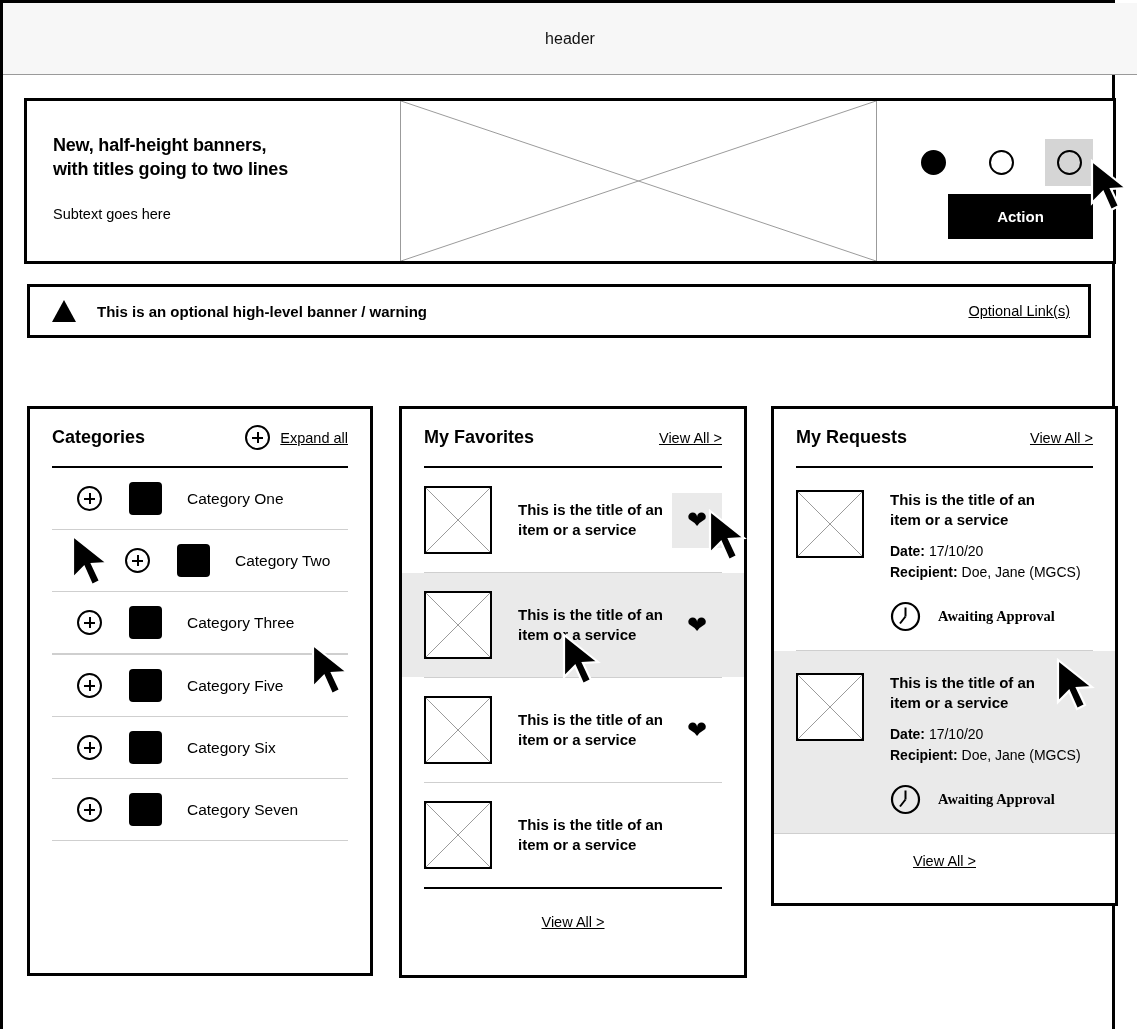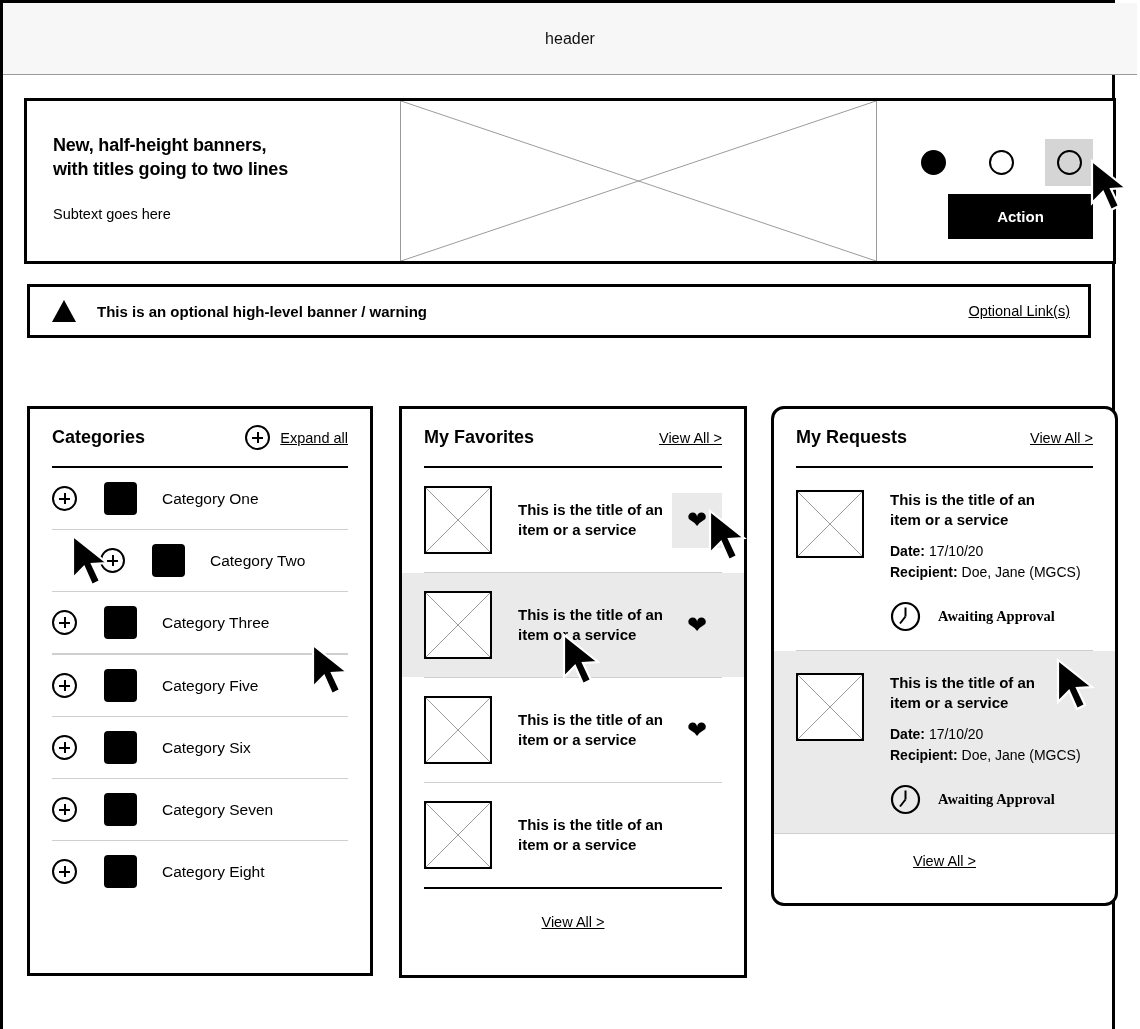--- a/index.html
+++ b/index.html
@@ -72,38 +72,38 @@
     display: flex; align-items: center; padding: 0 18px 0 22px;
   }
   .warn-tri { width: 0; height: 0; border-left: 12px solid transparent; border-right: 12px solid transparent; border-bottom: 22px solid #000; flex: none; }
   .warn-text { font-size: 15px; font-weight: bold; margin-left: 21px; }
   .warn-link { margin-left: auto; font-size: 14.5px; text-decoration: underline; cursor: pointer; }
 
   
   .panel { position: absolute; border: 3px solid #000; background: #fff; }
   #cat-panel { left: 24px; top: 403px; width: 346px; height: 570px; }
   #fav-panel { left: 396px; top: 403px; width: 348px; height: 572px; }
-  #req-panel { left: 768px; top: 403px; width: 347px; height: 500px; border-radius: 13px; }
+  #req-panel { left: 768px; top: 403px; width: 347px; height: 500px; }
 
   .panel-head { display: flex; align-items: center; padding: 0 22px; height: 57px; }
   .panel-title { font-size: 18px; font-weight: bold; }
   .panel-head-right { margin-left: auto; display: flex; align-items: center; gap: 10px; }
   .view-all { font-size: 14.5px; text-decoration: underline; cursor: pointer; }
 
   .hr-strong { height: 2px; background: #000; margin: 0 22px; }
   .hr-light  { height: 1px; background: #cfcfcf; }
 
   
   .plus { width: 25px; height: 25px; border-radius: 50%; border: 2px solid #000; position: relative; flex: none; }
   .plus::before, .plus::after { content: ""; position: absolute; background: #000; }
   .plus::before { left: 5px; right: 5px; top: 10px; height: 1.8px; }
   .plus::after { top: 5px; bottom: 5px; left: 10px; width: 1.8px; }
 
   
-  .cat-row { display: flex; align-items: center; height: 61px; padding-left: 22px; position: relative; cursor: pointer; }
+  .cat-row { display: flex; align-items: center; height: 61px; padding-left: 22px; position: relative; cursor: pointer; margin-left: 25px; }
   .cat-hl-full { position: absolute; left: 58px; right: 0; top: 0; bottom: 0; background: #eaeaea; }
   .cat-hl-icon { position: absolute; left: 16px; width: 48px; top: 2px; bottom: 2px; background: #eaeaea; }
   .cat-row > * { position: relative; }
   .cat-thumb { width: 33px; height: 33px; background: #000; border-radius: 4px; margin-left: 27px; flex: none; }
   .cat-label { font-size: 15.5px; margin-left: 25px; }
   .cat-divider { height: 1px; background: #cfcfcf; margin: 0 22px; }
 
   
   .fav-row { display: flex; align-items: center; min-height: 104px; padding: 0 22px; position: relative; cursor: pointer; }
   .fav-row.hl { background: #eaeaea; }
@@ -216,25 +216,20 @@
           <div class="cat-thumb"></div>
           <div class="cat-label">Category Six</div>
         </div>
         <div class="cat-divider"></div>
         <div class="cat-row">
           <div class="plus"></div>
           <div class="cat-thumb"></div>
           <div class="cat-label">Category Seven</div>
         </div>
         <div class="cat-divider"></div>
-        <div class="cat-row">
-          <div class="plus"></div>
-          <div class="cat-thumb"></div>
-          <div class="cat-label">Category Eight</div>
-        </div>
       </div>
   </div>
 
   <div class="panel" id="fav-panel">
     <div class="panel-head">
       <div class="panel-title">My Favorites</div>
       <div class="panel-head-right">
         <div class="view-all">View All &gt;</div>
       </div>
     </div>

